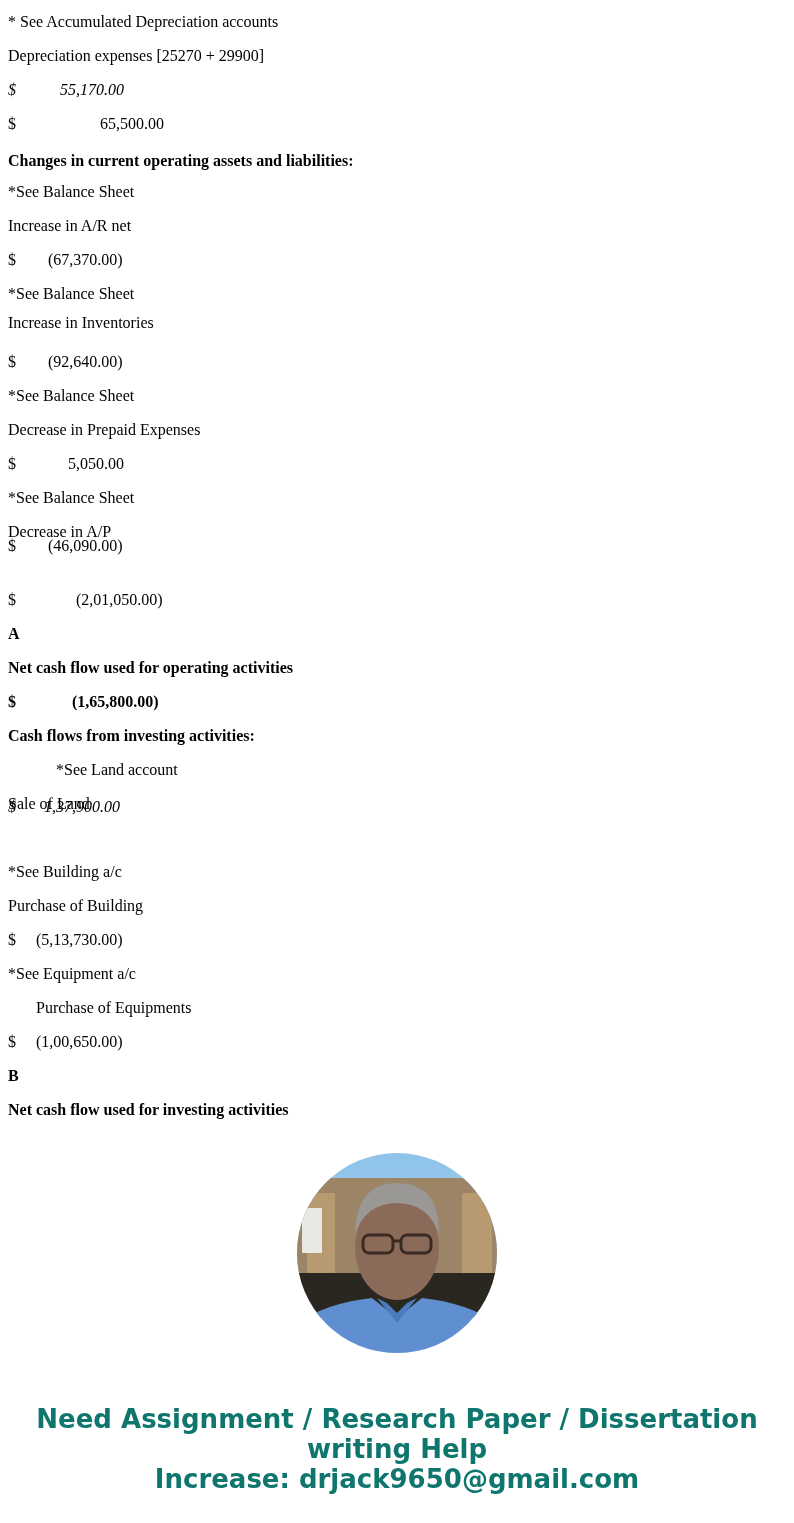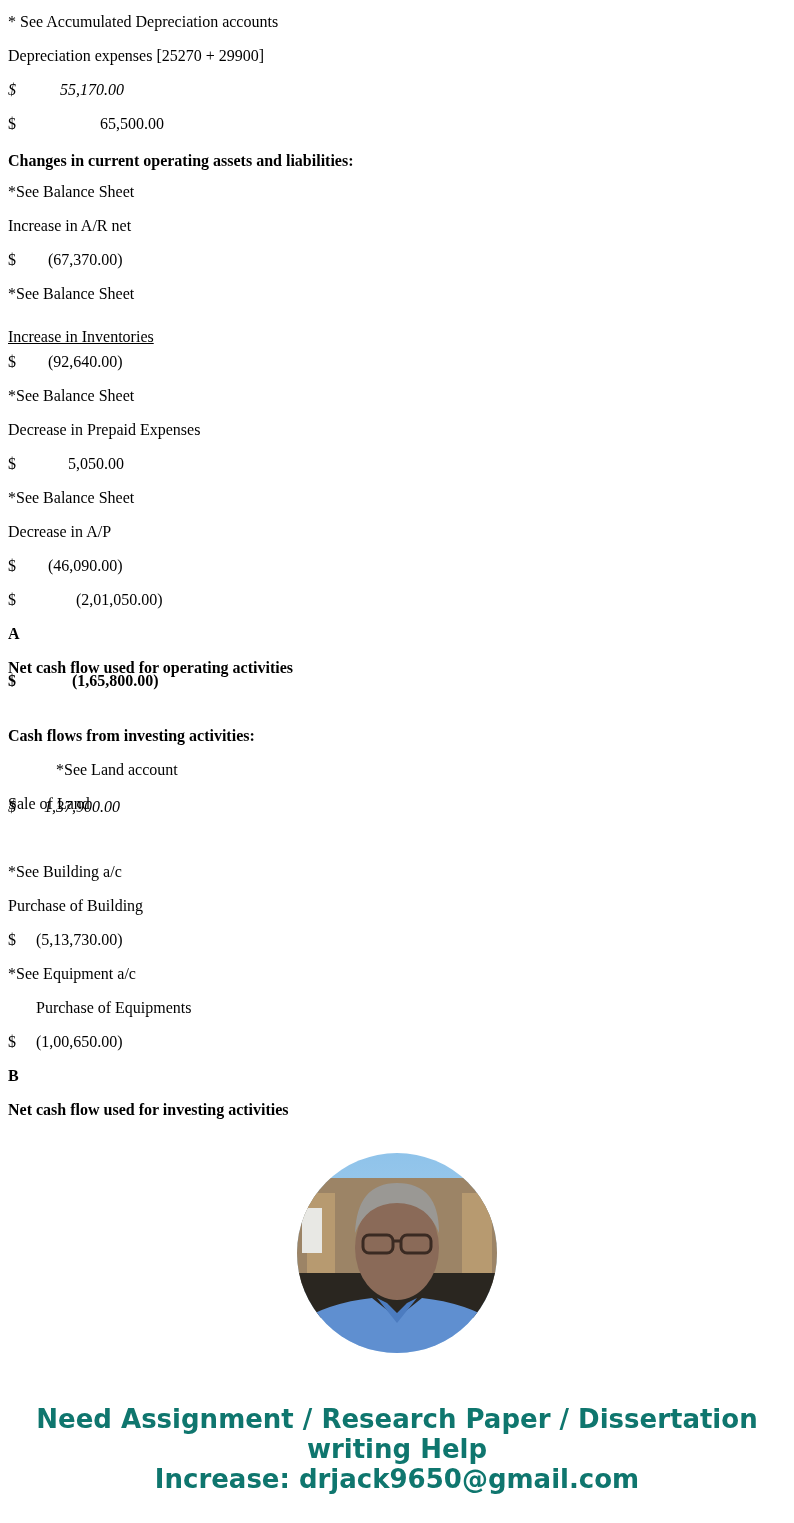--- a/index.html
+++ b/index.html
@@ -20,32 +20,32 @@
 <div class="doc" id="doc">
     <div class="line" style="top: 13px;">* See Accumulated Depreciation accounts</div>
     <div class="line" style="top: 47px;">Depreciation expenses [25270 + 29900]</div>
     <div class="line" style="top: 81px; font-style: italic;">$           55,170.00</div>
     <div class="line" style="top: 115px;">$                     65,500.00</div>
     <div class="line bold" style="top: 152px;">Changes in current operating assets and liabilities:</div>
     <div class="line" style="top: 183px;">*See Balance Sheet</div>
     <div class="line" style="top: 217px;">Increase in A/R net</div>
     <div class="line" style="top: 251px;">$        (67,370.00)</div>
     <div class="line" style="top: 285px;">*See Balance Sheet</div>
-    <div class="line" style="top: 328px; text-decoration: underline;">Increase in Inventories</div>
+    <div class="line" style="top: 314px;">Increase in Inventories</div>
     <div class="line" style="top: 353px;">$        (92,640.00)</div>
     <div class="line" style="top: 387px;">*See Balance Sheet</div>
     <div class="line" style="top: 421px;">Decrease in Prepaid Expenses</div>
     <div class="line" style="top: 455px;">$             5,050.00</div>
     <div class="line" style="top: 489px;">*See Balance Sheet</div>
     <div class="line" style="top: 523px;">Decrease in A/P</div>
-    <div class="line" style="top: 557px;">$        (46,090.00)</div>
+    <div class="line" style="top: 537px;">$        (46,090.00)</div>
     <div class="line" style="top: 591px;">$               (2,01,050.00)</div>
     <div class="line bold" style="top: 625px;">A</div>
     <div class="line bold" style="top: 659px;">Net cash flow used for operating activities</div>
-    <div class="line bold" style="top: 672px;">$              (1,65,800.00)</div>
+    <div class="line bold" style="top: 693px;">$              (1,65,800.00)</div>
     <div class="line bold" style="top: 727px;">Cash flows from investing activities:</div>
     <div class="line" style="top: 761px; margin-left: 48px;">*See Land account</div>
     <div class="line" style="top: 795px;">Sale of Land</div>
     <div class="line" style="top: 798px; font-style: italic;">$       1,37,900.00</div>
     <div class="line" style="top: 863px;">*See Building a/c</div>
     <div class="line" style="top: 897px;">Purchase of Building</div>
     <div class="line" style="top: 931px;">$     (5,13,730.00)</div>
     <div class="line" style="top: 965px;">*See Equipment a/c</div>
     <div class="line" style="top: 999px; margin-left: 28px;">Purchase of Equipments</div>
     <div class="line" style="top: 1033px;">$     (1,00,650.00)</div>

